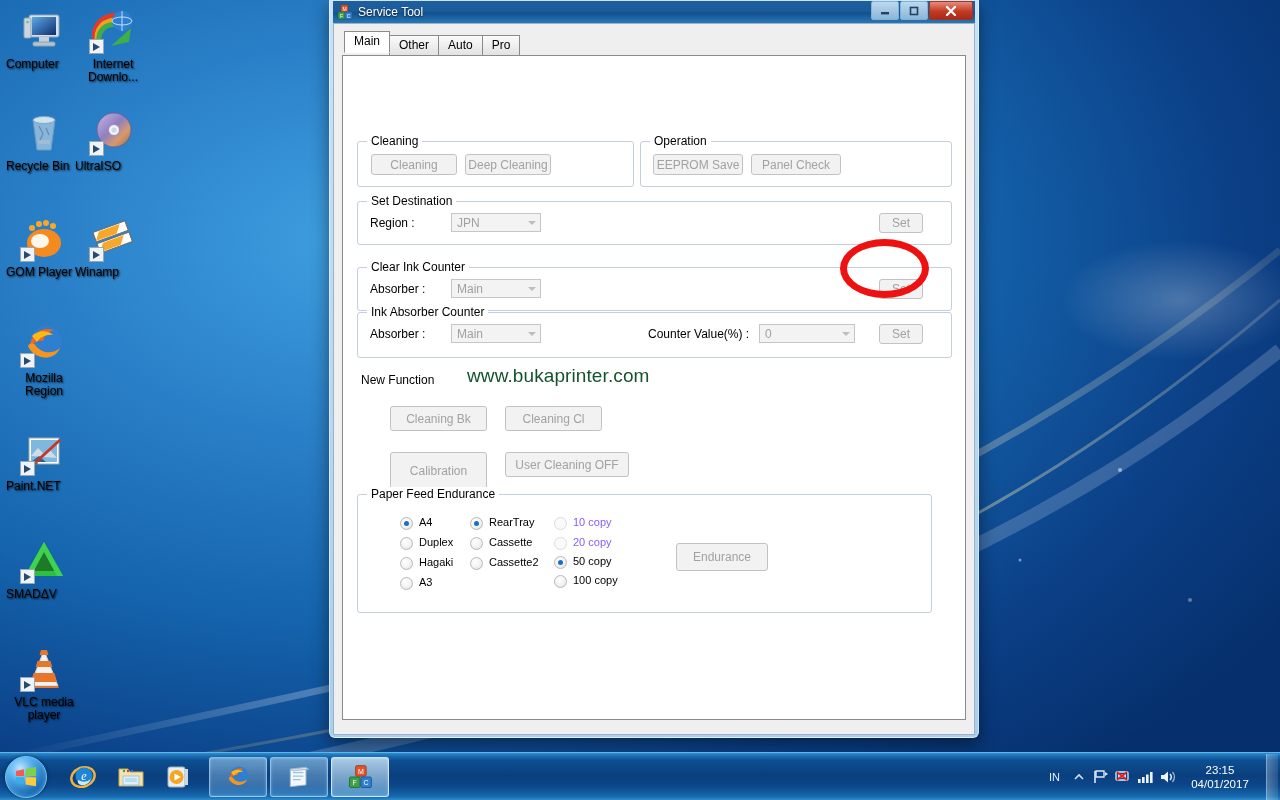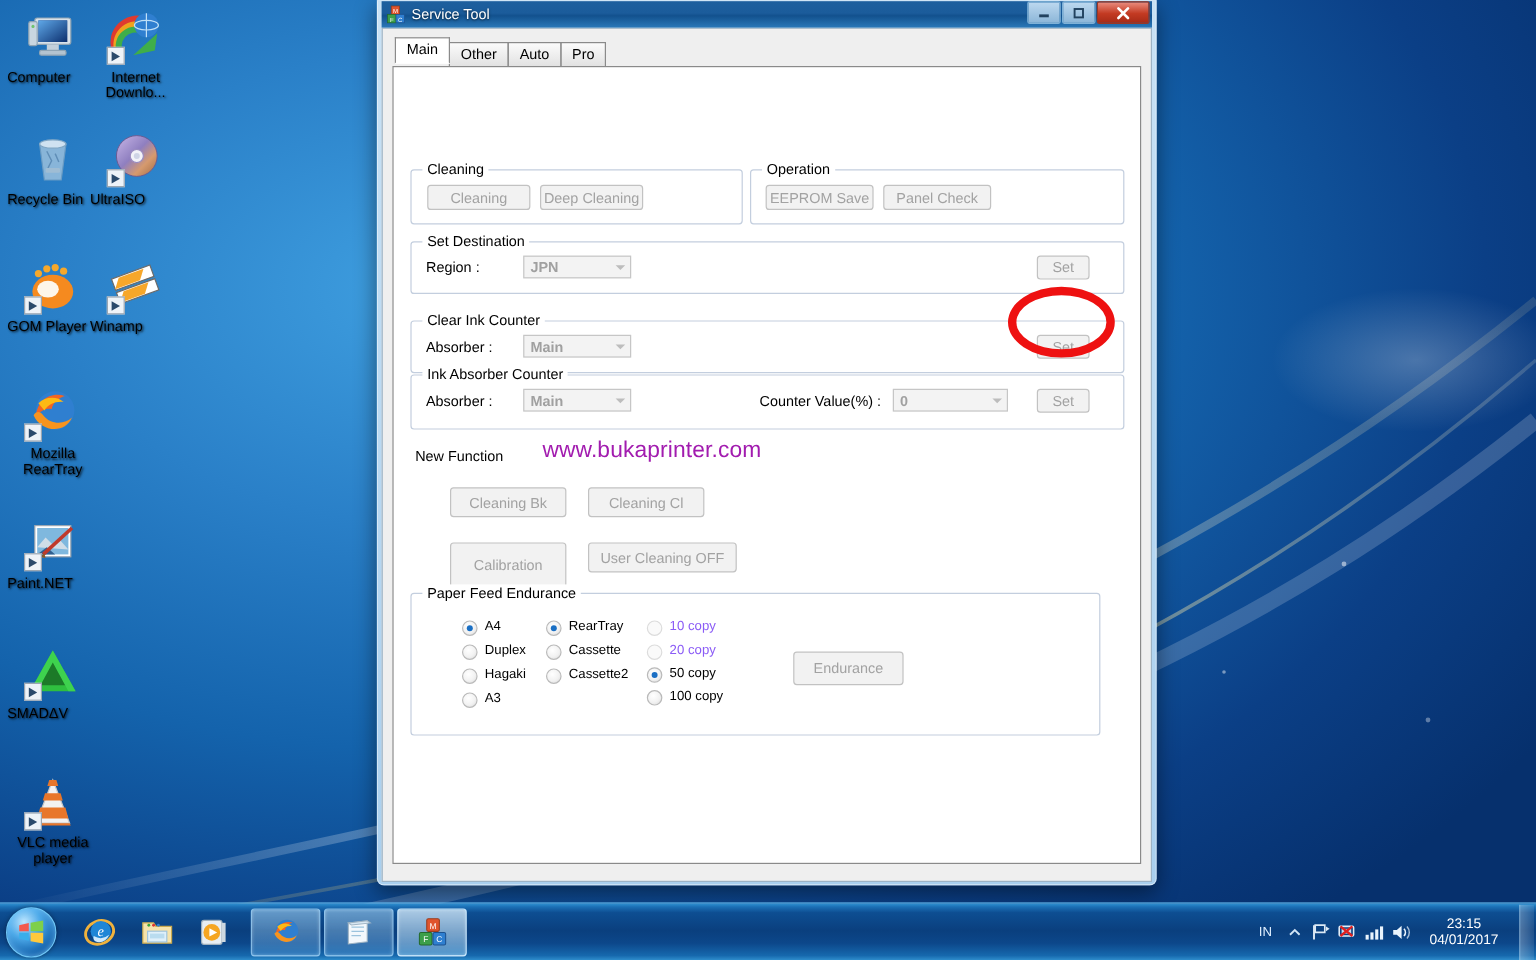--- a/index.html
+++ b/index.html
@@ -42,21 +42,21 @@
   #tray { margin-left:auto; display:flex; align-items:center; height:48px; padding-right:2px; }
   .tray-txt { color:#dfefff; font-size:11px; padding:0 8px; }
   .tray-ic { width:22px; height:34px; display:flex; align-items:center; justify-content:center; cursor:pointer; }
   #clock { color:#fff; font-size:11.5px; line-height:14px; text-align:center; width:84px;
     padding:0 4px; cursor:pointer; }
   #show-desktop { width:12px; height:46px; margin-left:4px;
     background:linear-gradient(to right, rgba(255,255,255,.28), rgba(255,255,255,.10));
     border-left:1px solid rgba(190,225,250,.55); cursor:pointer; }
 
   
-  #app-window { position:absolute; left:314px; top:0px; width:650px; height:738px;
+  #app-window { position:absolute; left:329px; top:0px; width:650px; height:738px;
     background:linear-gradient(to bottom,#c9e2f5,#a9cfee);
     border:1px solid rgba(255,255,255,.45);
     border-radius:0 0 6px 6px; box-shadow:0 6px 18px rgba(0,0,0,.45); padding:3px; padding-top:0;}
   #titlebar { height:22px; display:flex; align-items:center; position:relative;
     background:linear-gradient(to bottom,#1d5f9e 0%, #1b5c9b 45%, #12518e 55%, #2a78b8 100%);
     color:#fff; }
   #titlebar .tb-icon { width:16px; height:16px; margin:0 5px 0 4px; position:relative; }
   #title-text { font-size:12px; color:#ffffff; text-shadow:0 1px 2px rgba(0,0,0,.7); }
   .wbtns { position:absolute; right:2px; top:0px; display:flex; gap:1px; }
   .wbtn { width:28px; height:19px; border:1px solid #7fb2d8; border-radius:2px;
@@ -74,33 +74,33 @@
   #tabpage { background:#fff; border:1px solid #8a8a8a; margin:0 8px 0 8px; height:665px;
     position:relative; }
   .gb { position:absolute; border:1px solid #c3cede; border-radius:3px; }
   .gb > .gb-title { position:absolute; top:-8px; left:9px; background:#fff; padding:0 4px;
     font-size:12px; color:#000; }
   .btn { border:1px solid #c2c2c2; border-radius:3px; background:#f2f2f2; color:#a2a2a2;
     font-size:12px; display:flex; align-items:center; justify-content:center; cursor:default;
     position:absolute; font-family:"Liberation Sans", sans-serif; }
   .lbl { position:absolute; font-size:12px; color:#000; }
   .combo { position:absolute; height:19px; border:1px solid #c6c6c6; background:#f3f3f3;
-    display:flex; align-items:center; padding-left:5px; font-size:12px; color:#a0a0a0; cursor:default;font-weight:bold; }
+    display:flex; align-items:center; padding-left:5px; font-size:12px; color:#a0a0a0; cursor:default; }
   .combo .arrow { position:absolute; right:4px; top:7px; width:0;height:0;
     border-left:4px solid transparent;border-right:4px solid transparent;border-top:4px solid #bdbdbd; }
   .cbx { position:absolute; width:13px; height:13px; border:1px solid #c6c6c6; background:#fafafa; }
   .radio { position:absolute; width:13px; height:13px; border-radius:50%;
     background:radial-gradient(circle at 40% 35%, #ffffff 0%, #f2f2f2 55%, #d9d9d9 100%);
     border:1px solid #b9b9b9; }
   .radio.on:after { content:""; position:absolute; left:3px; top:3px; width:5px; height:5px;
     border-radius:50%; background:#1a6fc4; }
   .radio.dis { border-color:#dcdcdc; background:#fafafa; }
   .rlabel { position:absolute; font-size:11px; color:#000; }
   .rlabel.dis { color:#8b5cf6; }
-  #watermark { position:absolute; font-size:19px; color:#a21caf; font-weight:500;
+  #watermark { position:absolute; font-size:19px; color:#14532d; font-weight:500;
     letter-spacing:.1px; }
   #red-circle { position:absolute; border:7px solid #ee1111; border-radius:50%; }
 </style>
 </head>
 <body>
 
 <svg class="wp-swoosh" width="1280" height="800" viewBox="0 0 1280 800">
   <defs>
     <linearGradient id="gl" x1="0" y1="0" x2="1" y2="0">
       <stop offset="0%" stop-color="#ffffff" stop-opacity="0"></stop>
@@ -230,21 +230,21 @@
   <div class="dicon" style="left:6px; top:320px;">
     <div class="glyph">
       <svg width="48" height="48" viewBox="0 0 48 48">
         <circle cx="26" cy="22" r="16" fill="#2f7fd0"></circle>
         <path d="M10 28 C10 14 22 6 34 10 C28 12 24 16 23 21 C20 20 14 21 10 28Z" fill="#f26522"></path>
         <path d="M8 26 C14 40 34 42 40 28 C34 34 22 34 16 26 C13 22 10 23 8 26Z" fill="#f7941e"></path>
         <path d="M12 16 C18 10 28 10 33 15 C27 14 20 17 17 22 Z" fill="#fdb913"></path>
       </svg>
       <span class="shortcut-arrow"></span>
     </div>
-    <span class="lbl">Mozilla RearTray</span>
+    <span class="lbl">Mozilla Region</span>
   </div>
 
   <div class="dicon" style="left:6px; top:428px;">
     <div class="glyph">
       <svg width="48" height="48" viewBox="0 0 48 48">
         <rect x="9" y="10" width="30" height="26" fill="#fff" stroke="#9aa6b2"></rect>
         <rect x="11" y="12" width="26" height="22" fill="#7fb8de"></rect>
         <path d="M11 28 l7 -8 6 6 5 -5 8 9 z" fill="#cfdde8"></path>
         <path d="M11 34 l8 -6 7 6 z" fill="#2f5f8f"></path>
         <path d="M16 34 L40 12" stroke="#c0392b" stroke-width="3"></path>

